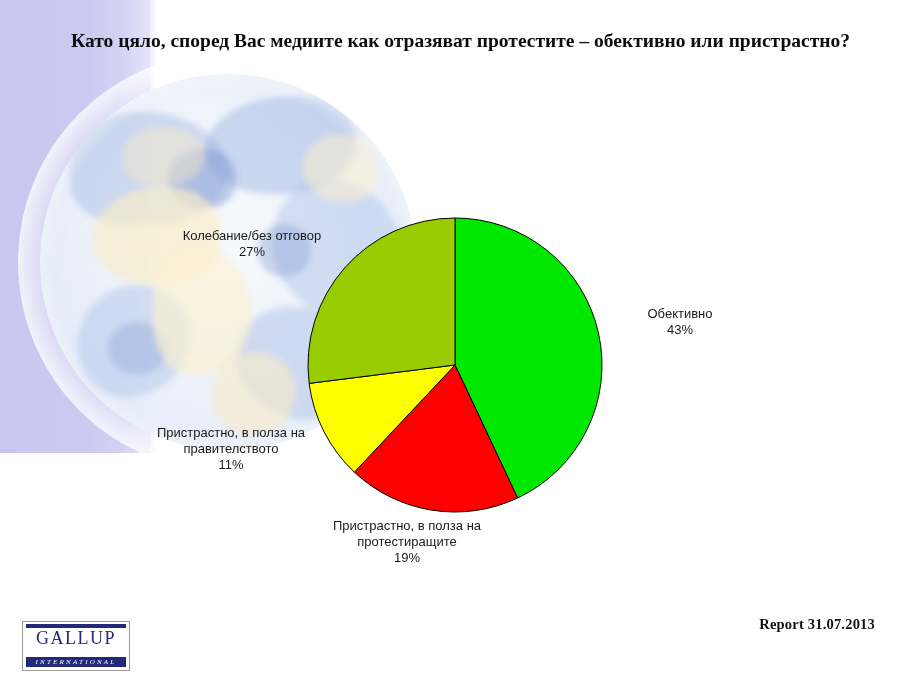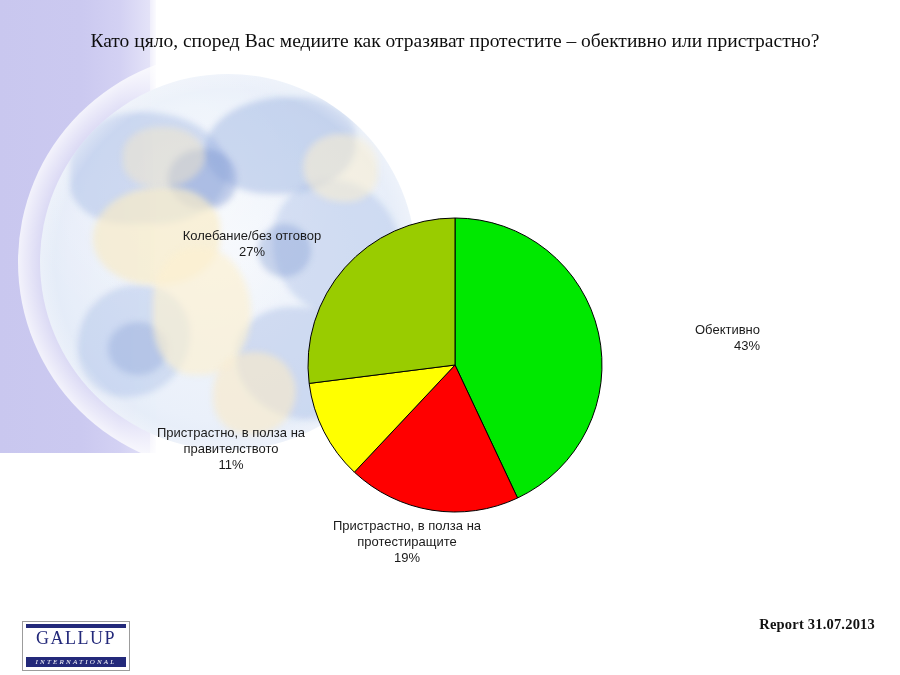--- a/index.html
+++ b/index.html
@@ -88,23 +88,23 @@
   .b-deep1  { left: 34%; top: 20%; width: 18%; height: 16%; background: rgba(120,146,208,0.45); border-radius: 52% 48% 46% 54%; }
   .b-deep2  { left: 58%; top: 40%; width: 14%; height: 14%; background: rgba(126,152,210,0.40); border-radius: 50%; }
   .b-deep3  { left: 18%; top: 66%; width: 16%; height: 14%; background: rgba(130,156,212,0.35); border-radius: 50%; }
 
   
   .title {
     position: absolute;
     left: 60px;
     top: 27px;
     width: 790px;
-    text-align: center;
+    text-align: right;
     font-family: "Liberation Serif", serif;
-    font-weight: normal;
+    font-weight: bold;
     font-size: 19.5px;
     line-height: 28px;
     color: #0d0d0d;
     z-index: 12;
   }
 
   
   .chart-area {
     position: absolute;
     left: 0; top: 0;
@@ -120,21 +120,21 @@
   .pie-label {
     position: absolute;
     font-family: "Liberation Sans", sans-serif;
     font-size: 13px;
     line-height: 16px;
     color: #1a1a1a;
     white-space: pre-line;
     z-index: 14;
   }
   .lbl-nc   { left: 152px; top: 228px; width: 200px; text-align: center; }
-  .lbl-obj  { left: 600px; top: 306px; width: 160px; text-align: right; margin-top: 16px; }
+  .lbl-obj  { left: 600px; top: 306px; width: 160px; text-align: center; }
   .lbl-gov  { left: 136px; top: 425px; width: 190px; text-align: center; }
   .lbl-prot { left: 294px; top: 518px; width: 226px; text-align: center; }
 
   
   .report {
     position: absolute;
     right: 25px;
     top: 616px;
     font-family: Liberation Serif, serif;
     font-weight: bold;

